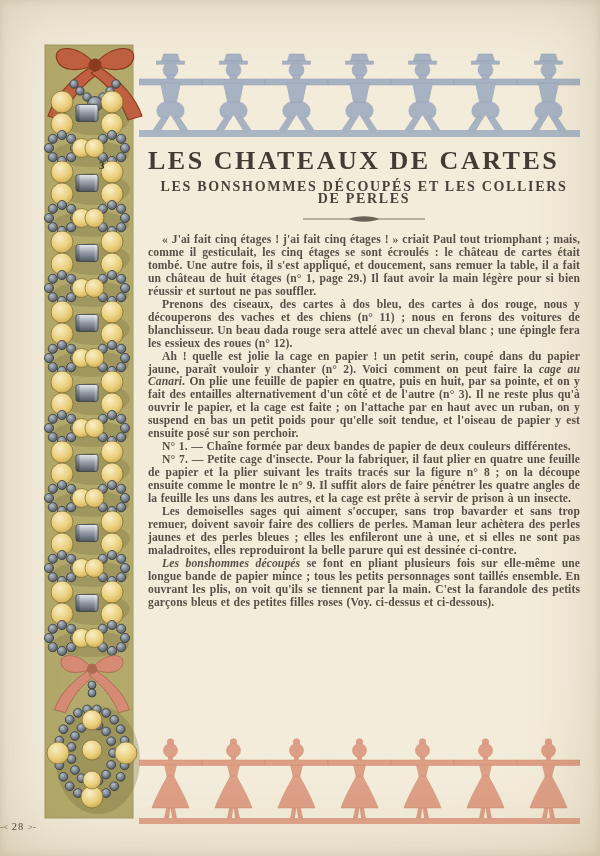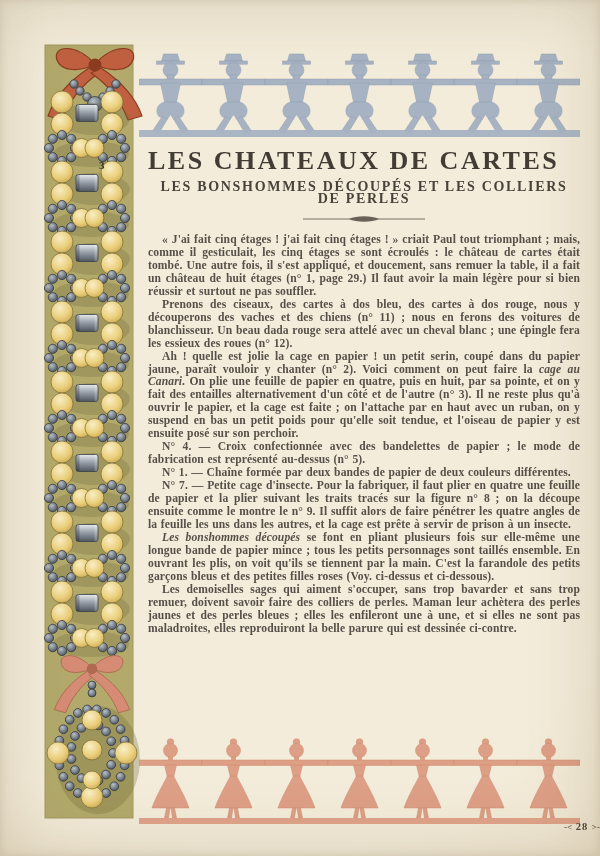--- a/index.html
+++ b/index.html
@@ -25,22 +25,22 @@
     letter-spacing:1.7px;color:#48423b;line-height:12px;
   }
   .divider{display:block;margin:8px auto 9px;}
   .body-paragraphs p{
     margin:0;text-indent:14px;text-align:justify;
     font-size:11.6px;line-height:12.95px;font-weight:bold;
     color:#575049;word-spacing:.6px;letter-spacing:.1px;font-family:Liberation Serif, serif;
   }
   .body-paragraphs i{font-weight:bold;}
   .page-number{
-    position:absolute;left:0;right:0;top:821px;text-align:right;
-    font-size:10.5px;font-weight:bold;color:#4b453e;letter-spacing:1px;
+    position:absolute;left:0;right:8px;top:821px;text-align:left;
+    font-size:10.5px;font-weight:normal;color:#4b453e;letter-spacing:1px;
   }
   .page-number .orn{font-size:9px;color:#5a5349;letter-spacing:0;}
 </style>
 </head>
 <body>
 
 <div class="page">
 
   <div class="left-strip">
     <svg id="necklace-svg" width="110" height="795" viewBox="0 0 110 795" style="overflow:visible">
@@ -404,25 +404,24 @@
     <h1 class="title">LES CHATEAUX DE CARTES</h1>
     <div class="subtitle">LES BONSHOMMES DÉCOUPÉS ET LES COLLIERS DE PERLES</div>
     <svg class="divider" width="130" height="12" viewBox="0 0 130 12">
       <path d="M4,6 H126" stroke="#6b6257" stroke-width="0.9" fill="none"></path>
       <path d="M50,6 C57,2.4 73,2.4 80,6 C73,9.6 57,9.6 50,6 Z" fill="#6b6257"></path>
     </svg>
     <div class="body-paragraphs">
         <p><span>« J'ai fait cinq étages ! j'ai fait cinq étages ! » criait Paul tout triomphant ; mais, comme il gesticulait, les cinq étages se sont écroulés : le château de cartes était tombé. Une autre fois, il s'est appliqué, et doucement, sans remuer la table, il a fait un château de huit étages (n° 1, page 29.) Il faut avoir la main légère pour si bien réussir et surtout ne pas souffler.</span></p>
         <p><span>Prenons des ciseaux, des cartes à dos bleu, des cartes à dos rouge, nous y découperons des vaches et des chiens (n° 11) ; nous en ferons des voitures de blanchisseur. Un beau dada rouge sera attelé avec un cheval blanc ; une épingle fera les essieux des roues (n° 12).</span></p>
         <p><span>Ah ! quelle est jolie la cage en papier ! un petit serin, coupé dans du papier jaune, paraît vouloir y chanter (n° 2). Voici comment on peut faire la </span><i>cage au Canari</i><span>. On plie une feuille de papier en quatre, puis en huit, par sa pointe, et on y fait des entailles alternativement d'un côté et de l'autre (n° 3). Il ne reste plus qu'à ouvrir le papier, et la cage est faite ; on l'attache par en haut avec un ruban, on y suspend en bas un petit poids pour qu'elle soit tendue, et l'oiseau de papier y est ensuite posé sur son perchoir.</span></p>
-        <p><span>N° 4. — Croix confectionnée avec des bandelettes de papier ; le mode de fabrication est représenté au-dessus (n° 5).</span></p>
         <p><span>N° 1. — Chaîne formée par deux bandes de papier de deux couleurs différentes.</span></p>
         <p><span>N° 7. — Petite cage d'insecte. Pour la fabriquer, il faut plier en quatre une feuille de papier et la plier suivant les traits tracés sur la figure n° 8 ; on la découpe ensuite comme le montre le n° 9. Il suffit alors de faire pénétrer les quatre angles de la feuille les uns dans les autres, et la cage est prête à servir de prison à un insecte.</span></p>
+        <p><span>Les demoiselles sages qui aiment s'occuper, sans trop bavarder et sans trop remuer, doivent savoir faire des colliers de perles. Maman leur achètera des perles jaunes et des perles bleues ; elles les enfileront une à une, et si elles ne sont pas maladroites, elles reproduiront la belle parure qui est dessinée ci-contre.</span></p>
         <p><i>Les bonshommes découpés</i><span> se font en pliant plusieurs fois sur elle-même une longue bande de papier mince ; tous les petits personnages sont taillés ensemble. En ouvrant les plis, on voit qu'ils se tiennent par la main. C'est la farandole des petits garçons bleus et des petites filles roses (Voy. ci-dessus et ci-dessous).</span></p>
-        <p><span>Les demoiselles sages qui aiment s'occuper, sans trop bavarder et sans trop remuer, doivent savoir faire des colliers de perles. Maman leur achètera des perles jaunes et des perles bleues ; elles les enfileront une à une, et si elles ne sont pas maladroites, elles reproduiront la belle parure qui est dessinée ci-contre.</span></p>
       </div>
   </div>
 
   <div class="page-number">
     <span class="orn">-&lt;</span>
     <span>28</span>
     <span class="orn">&gt;-</span>
   </div>
 
 </div>

